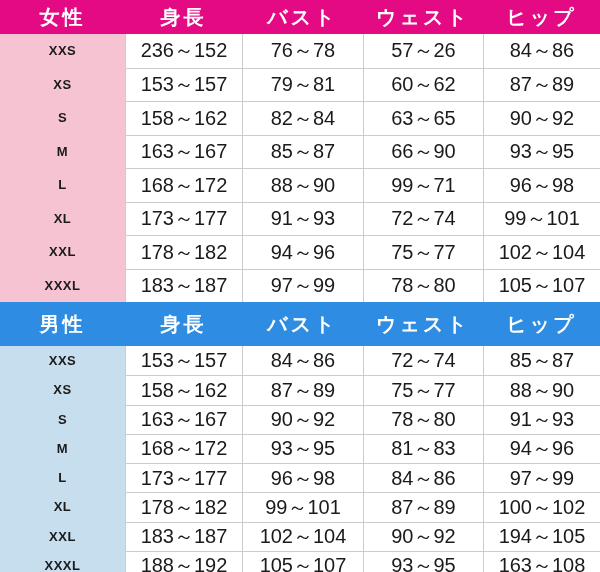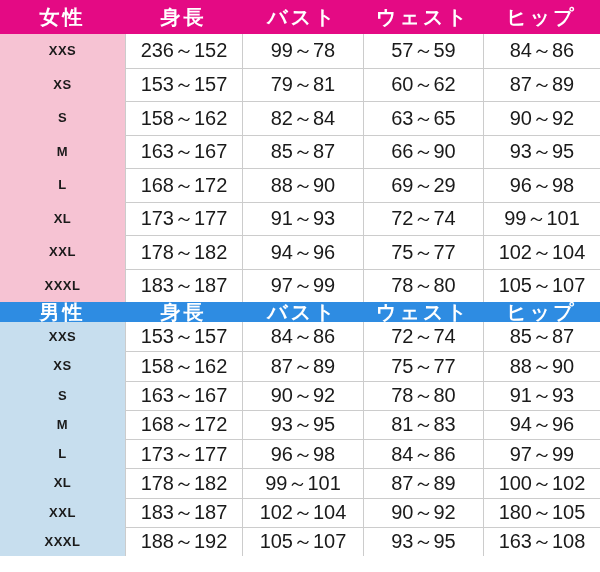--- a/index.html
+++ b/index.html
@@ -23,21 +23,21 @@
     overflow: hidden;
   }
   .c0 { width: 125px; }
   .c1 { width: 117px; }
   .c2 { width: 121px; }
   .c3 { width: 120px; }
   .c4 { width: 117px; }
 
   
   .hrow.women { height: 34px; }
-  .hrow.men   { height: 20px; }
+  .hrow.men   { height: 44px; }
   .hrow .cell {
     color: var(--header-text, #fff);
     font-weight: bold;
     font-size: 20px;
     letter-spacing: 3px;
   }
   .hrow.women .cell { background: var(--women-header-bg, #e40a84); }
   .hrow.men   .cell { background: var(--men-header-bg, #2e8ce2); }
 
   
@@ -69,22 +69,22 @@
       <div class="cell c0">女性</div>
       <div class="cell c1">身長</div>
       <div class="cell c2">バスト</div>
       <div class="cell c3">ウェスト</div>
       <div class="cell c4">ヒップ</div>
     </div>
 
     <div class="row drow women">
       <div class="cell c0 size">XXS</div>
       <div class="cell c1 data">236～152</div>
-      <div class="cell c2 data">99～78</div>
-      <div class="cell c3 data">57～59</div>
+      <div class="cell c2 data">76～78</div>
+      <div class="cell c3 data">57～26</div>
       <div class="cell c4 data">84～86</div>
     </div>
     <div class="row drow women">
       <div class="cell c0 size">XS</div>
       <div class="cell c1 data">153～157</div>
       <div class="cell c2 data">79～81</div>
       <div class="cell c3 data">60～62</div>
       <div class="cell c4 data">87～89</div>
     </div>
     <div class="row drow women">
@@ -98,21 +98,21 @@
       <div class="cell c0 size">M</div>
       <div class="cell c1 data">163～167</div>
       <div class="cell c2 data">85～87</div>
       <div class="cell c3 data">66～90</div>
       <div class="cell c4 data">93～95</div>
     </div>
     <div class="row drow women">
       <div class="cell c0 size">L</div>
       <div class="cell c1 data">168～172</div>
       <div class="cell c2 data">88～90</div>
-      <div class="cell c3 data">69～29</div>
+      <div class="cell c3 data">99～71</div>
       <div class="cell c4 data">96～98</div>
     </div>
     <div class="row drow women">
       <div class="cell c0 size">XL</div>
       <div class="cell c1 data">173～177</div>
       <div class="cell c2 data">91～93</div>
       <div class="cell c3 data">72～74</div>
       <div class="cell c4 data">99～101</div>
     </div>
     <div class="row drow women">
@@ -180,21 +180,21 @@
       <div class="cell c1 data">178～182</div>
       <div class="cell c2 data">99～101</div>
       <div class="cell c3 data">87～89</div>
       <div class="cell c4 data">100～102</div>
     </div>
     <div class="row drow men">
       <div class="cell c0 size">XXL</div>
       <div class="cell c1 data">183～187</div>
       <div class="cell c2 data">102～104</div>
       <div class="cell c3 data">90～92</div>
-      <div class="cell c4 data">180～105</div>
+      <div class="cell c4 data">194～105</div>
     </div>
     <div class="row drow men">
       <div class="cell c0 size">XXXL</div>
       <div class="cell c1 data">188～192</div>
       <div class="cell c2 data">105～107</div>
       <div class="cell c3 data">93～95</div>
       <div class="cell c4 data">163～108</div>
     </div>
   </section>
 

